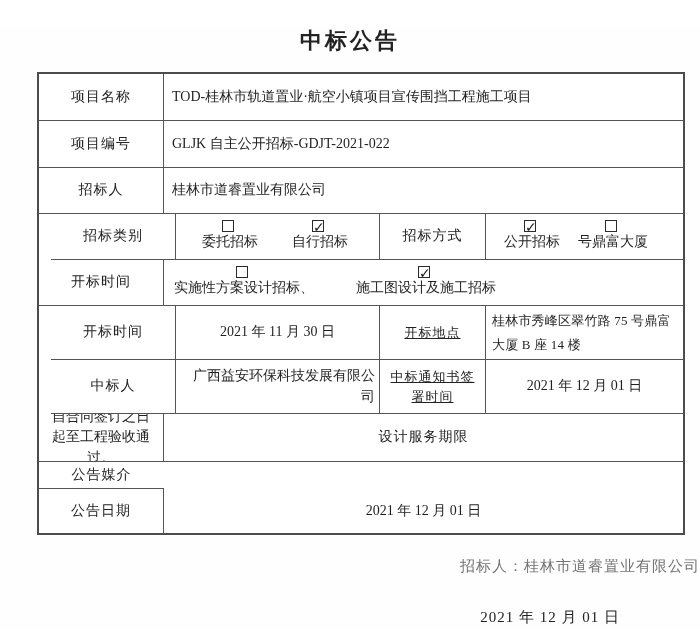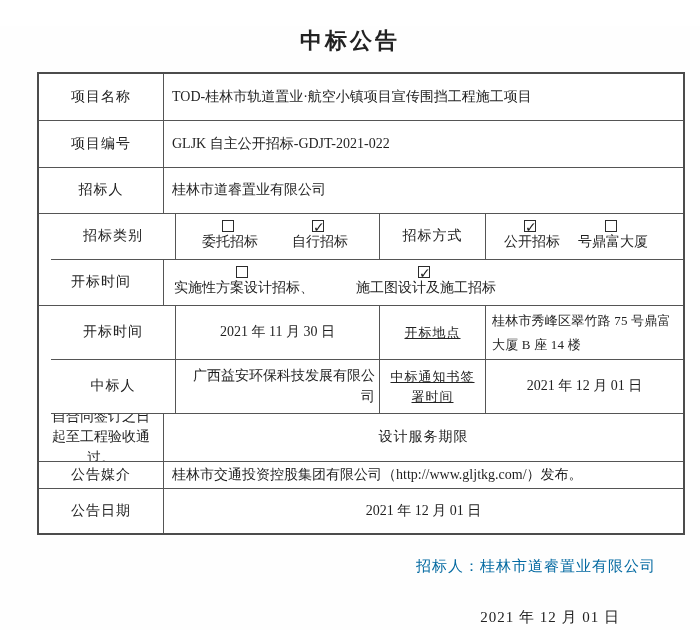--- a/index.html
+++ b/index.html
@@ -71,24 +71,23 @@
     position:absolute;
     top:-4px; left:0;
     font-size:14px;
     font-family:"DejaVu Sans",sans-serif;
     color:#1a1a1a;
   }
 
   .footer { margin-top:22px; }
   .footer-signer {
     text-align:right;
-    padding-right:44px;
     font-size:15px;
     letter-spacing:1px;
-    color:#0369a1;
+    color:#737373;
   }
   .footer-date {
     margin-top:32px;
     text-align:right;
     padding-right:80px;
     font-size:15px;
     letter-spacing:1px;
     color:#222;
   }
 </style>
@@ -169,21 +168,20 @@
       <div class="cell center">2021 年 12 月 01 日</div>
     </div>
 
     <div class="row cols-2 h48">
       <div class="cell value">自合同签订之日起至工程验收通过。</div>
       <div class="cell label">设计服务期限</div>
     </div>
 
     <div class="row cols-2 h27">
       <div class="cell label">公告媒介</div>
-      <div class="cell value">桂林市交通投资控股集团有限公司（http://www.gljtkg.com/）发布。</div>
     </div>
 
     <div class="row cols-2 h44">
       <div class="cell label">公告日期</div>
       <div class="cell center">2021 年 12 月 01 日</div>
     </div>
 
   </div>
 
   <div class="footer">

